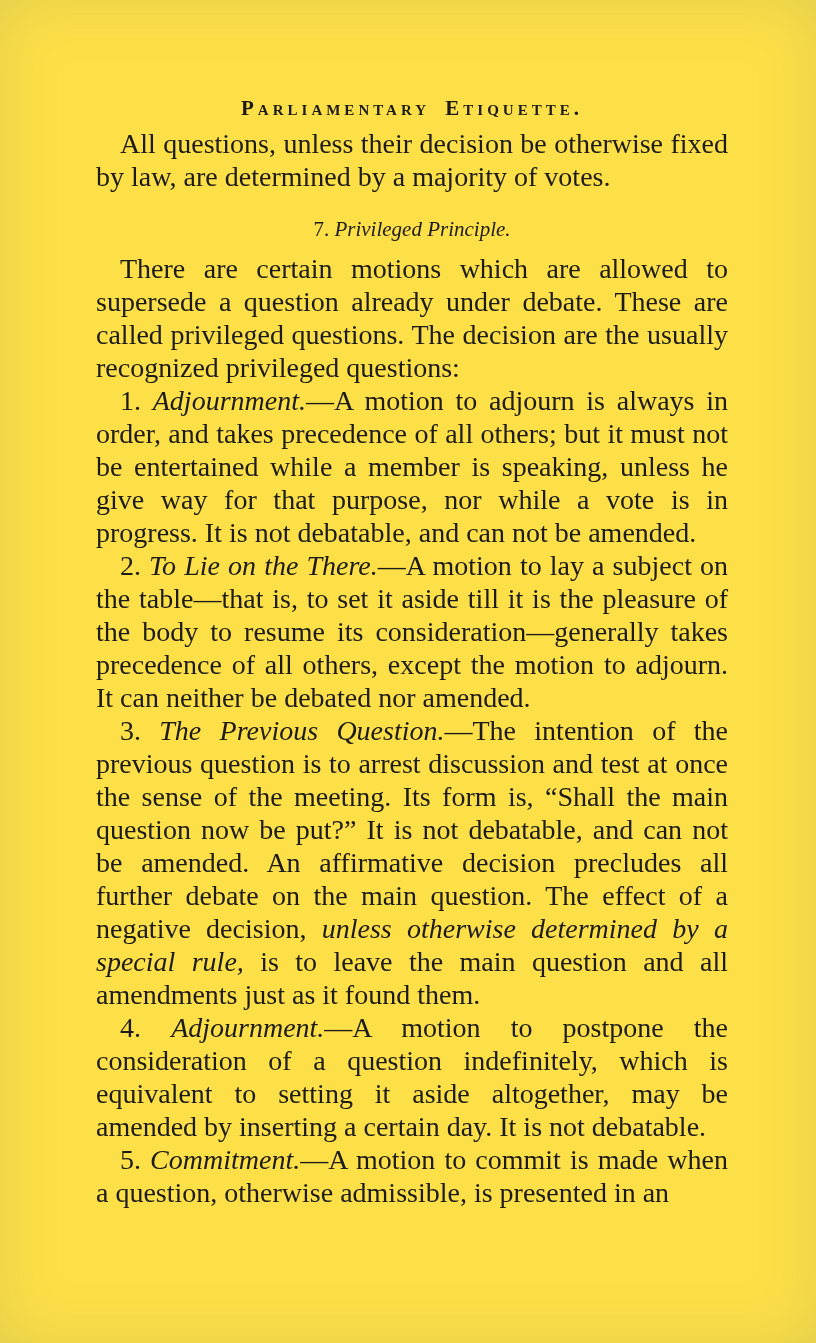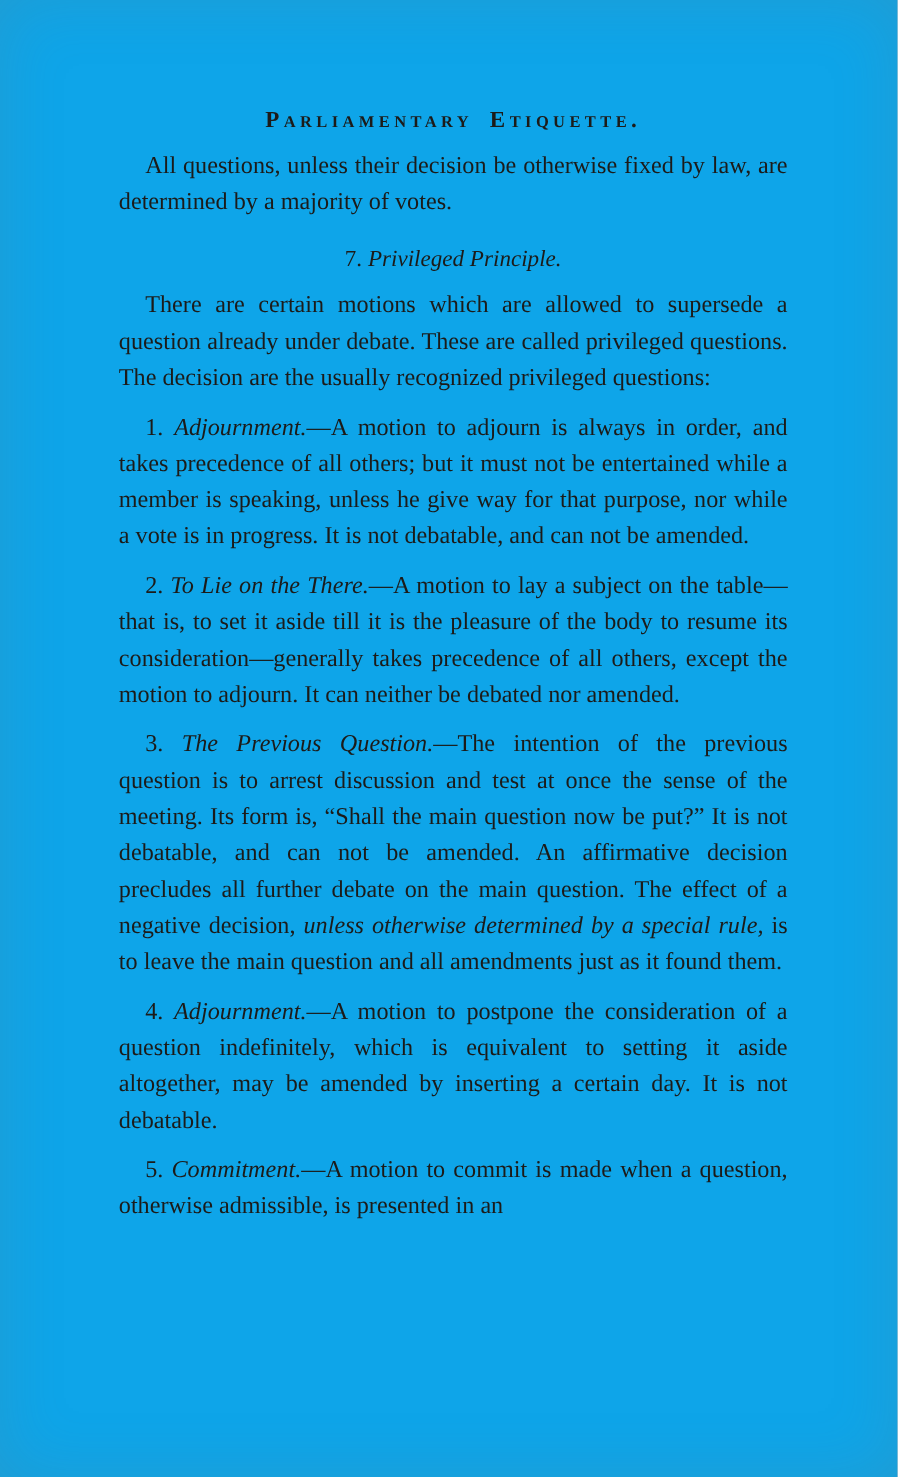--- a/index.html
+++ b/index.html
@@ -5,21 +5,21 @@
   html, body {
     margin: 0;
     padding: 0;
     background: #d8d6d2;
   }
   .scan-page {
     position: relative;
     width: 816px;
     height: 1343px;
     margin: 0 auto;
-    background: #0ea5e9;
+    background: #fde047;
     box-sizing: border-box;
     padding: 96px 88px 40px 96px;
     font-family: "Liberation Serif", "DejaVu Serif", serif;
     color: #1c1b19;
     box-shadow: inset 0 0 60px rgba(120,115,105,0.18);
     overflow: hidden;
   }
   .running-head {
     text-align: center;
     font-variant: small-caps;
@@ -35,24 +35,24 @@
     font-size: 21px;
     margin: 24px 0 10px 0;
   }
   .sec-heading .sec-num {
     font-style: normal;
   }
   .sec-heading .sec-title {
     font-style: italic;
   }
   .para {
-    font-size: 22px;
+    font-size: 28px;
     line-height: 33px;
     text-align: justify;
-    margin: 12px;
+    margin: 0;
     text-indent: 24px;
   }
   .it {
     font-style: italic;
   }
 </style>
 </head>
 <body>
 
 <div class="scan-page">

